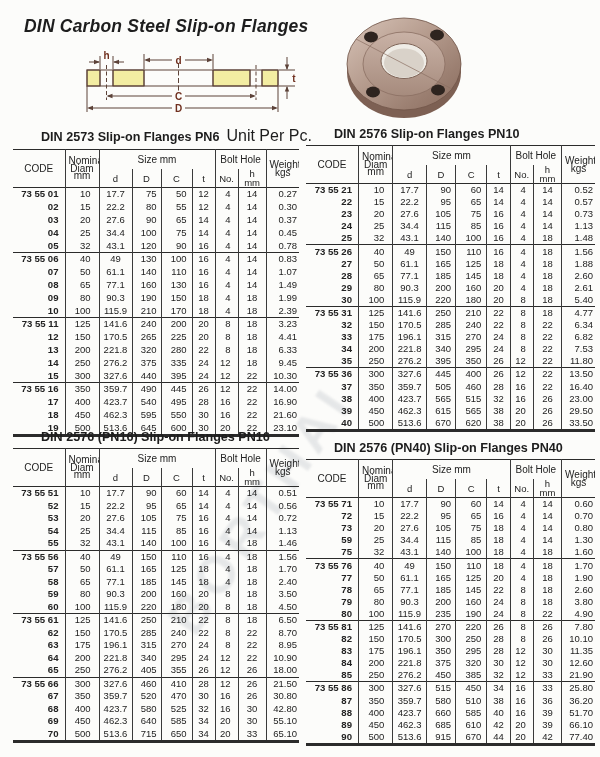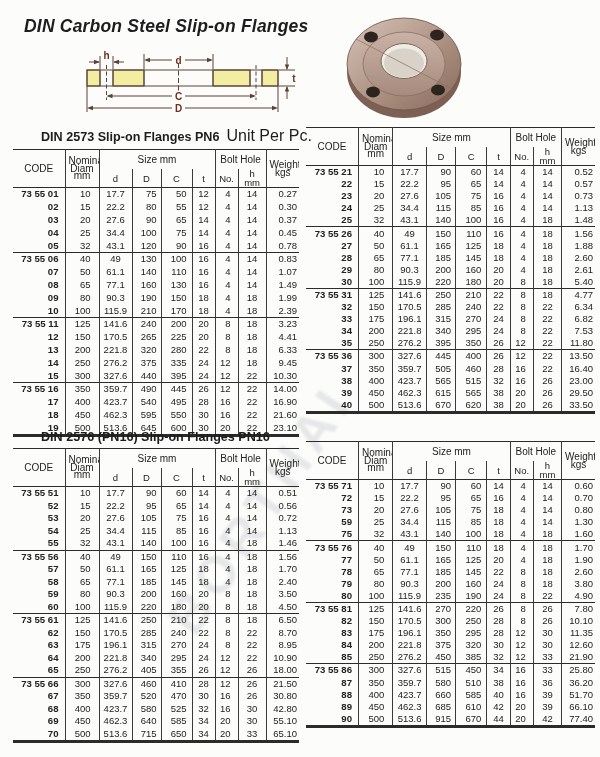--- a/index.html
+++ b/index.html
@@ -381,20 +381,21 @@
               <td class="c-t">30</td>
               <td class="c-no">20</td>
               <td class="c-h">22</td>
               <td class="c-w">23.10</td>
             </tr>
           </tbody>
         </table>
       </div>
   </div>
   <div class="tbl" id="tbl-1" style="left:306px;top:127px;width:289px">
+    <div class="tbl-title"><span>DIN 2576 Slip-on Flanges PN10</span></div>
     <div>
         <table>
           <colgroup>
             <col style="width: 52px;">
             <col style="width: 34px;">
             <col style="width: 33px;">
             <col style="width: 29px;">
             <col style="width: 31px;">
             <col style="width: 23px;">
             <col style="width: 23px;">
@@ -900,20 +901,21 @@
               <td class="c-t">34</td>
               <td class="c-no">20</td>
               <td class="c-h">33</td>
               <td class="c-w">65.10</td>
             </tr>
           </tbody>
         </table>
       </div>
   </div>
   <div class="tbl" id="tbl-3" style="left:306px;top:441px;width:289px">
+    <div class="tbl-title"><span>DIN 2576 (PN40) Slip-on Flanges PN40</span></div>
     <div>
         <table>
           <colgroup>
             <col style="width: 52px;">
             <col style="width: 34px;">
             <col style="width: 33px;">
             <col style="width: 29px;">
             <col style="width: 31px;">
             <col style="width: 23px;">
             <col style="width: 23px;">

